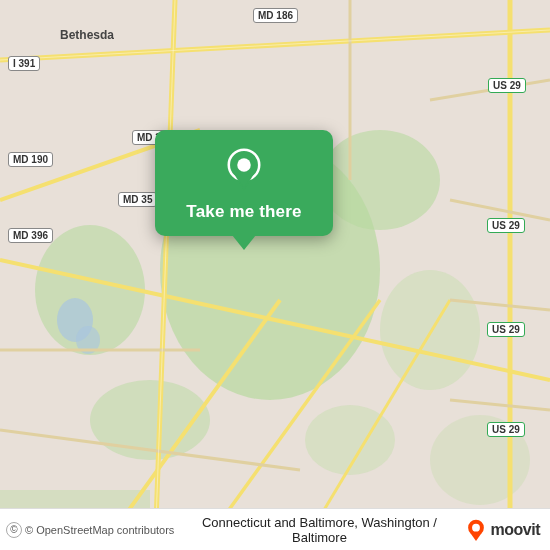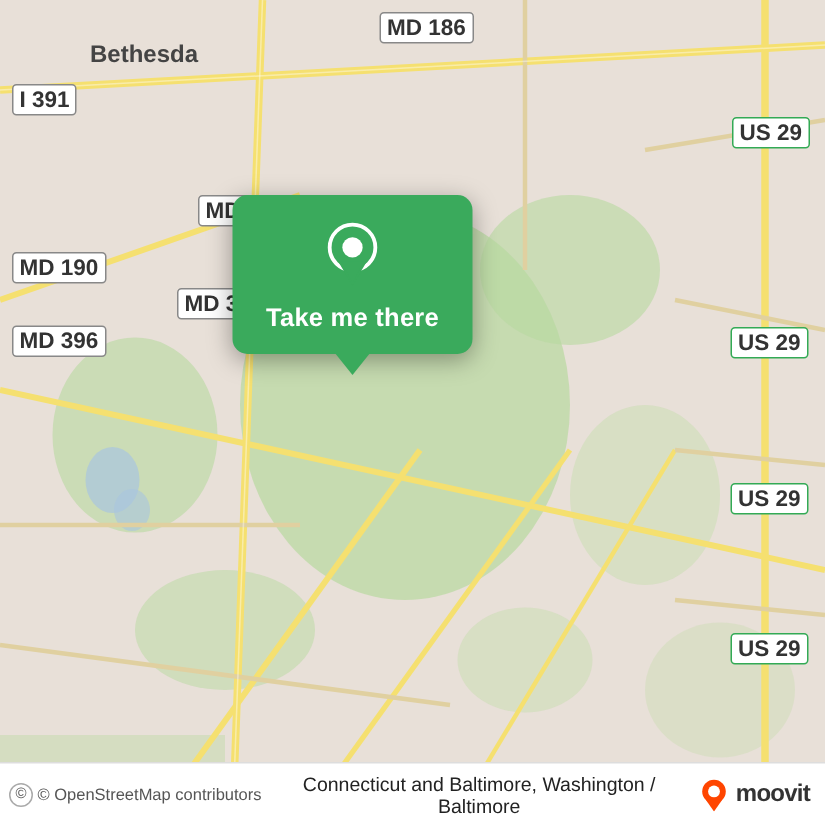--- a/index.html
+++ b/index.html
@@ -27,21 +27,21 @@
       top: 0; left: 0;
       width: 100%;
       height: 100%;
     }
 
     
     #popup-card {
       position: absolute;
       top: 130px;
       left: 155px;
-      width: 160px;
+      width: 178px;
       background-color: #3aaa5c;
       border-radius: 10px;
       display: flex;
       flex-direction: column;
       align-items: center;
       padding: 18px 16px 14px 16px;
       box-shadow: 0 4px 16px rgba(0,0,0,0.35);
       z-index: 10;
     }
 
@@ -134,32 +134,32 @@
     #moovit-text {
       font-size: 16px;
       font-weight: bold;
       color: #333;
       letter-spacing: -0.5px;
     }
 
     
     .map-label {
       position: absolute;
-      font-size: 16px;
+      font-size: 12px;
       font-weight: bold;
       color: #444;
       z-index: 5;
       white-space: nowrap;
     }
 
     .road-badge {
       position: absolute;
       z-index: 5;
       border-radius: 3px;
-      font-size: 15px;
+      font-size: 10px;
       font-weight: bold;
       padding: 1px 4px;
       border: 1.5px solid #888;
       background: #fff;
       color: #333;
     }
 
     .road-badge.us {
       background: #fff;
       border-color: #3a5;
@@ -215,24 +215,24 @@
 
     <line x1="0" y1="60" x2="550" y2="30" stroke="#fff" stroke-width="1" opacity="0.4"></line>
     <line x1="175" y1="0" x2="155" y2="550" stroke="#fff" stroke-width="1" opacity="0.4"></line>
   </svg>
 
   <div class="map-label" style="top:28px; left:60px;">Bethesda</div>
 
   <div class="road-badge md" style="top:8px; left:253px;">MD 186</div>
   <div class="road-badge us" style="top:38px; left:488px;">US 29</div>
   <div class="road-badge md" style="top:130px; left:132px;">MD 355</div>
-  <div class="road-badge md" style="top:152px; left:8px;margin-top:16px;">MD 190</div>
+  <div class="road-badge md" style="top:152px; left:8px;">MD 190</div>
   <div class="road-badge md" style="top:192px; left:118px;">MD 35</div>
   <div class="road-badge us" style="top:178px; left:487px;">US 29</div>
-  <div class="road-badge md" style="top:217px; left:8px;">MD 396</div>
+  <div class="road-badge md" style="top:228px; left:8px;">MD 396</div>
   <div class="road-badge us" style="top:282px; left:487px;">US 29</div>
   <div class="road-badge us" style="top:382px; left:487px;">US 29</div>
   <div class="road-badge md" style="top:56px; left:8px;">I 391</div>
 
   <div id="popup-card">
 
     <svg id="pin-icon" viewBox="0 0 44 52">
       <circle cx="22" cy="20" r="18" fill="none" stroke="#fff" stroke-width="3"></circle>
       <circle cx="22" cy="20" r="8" fill="#fff"></circle>
       <polygon points="22,50 10,30 34,30" fill="#3aaa5c"></polygon>

